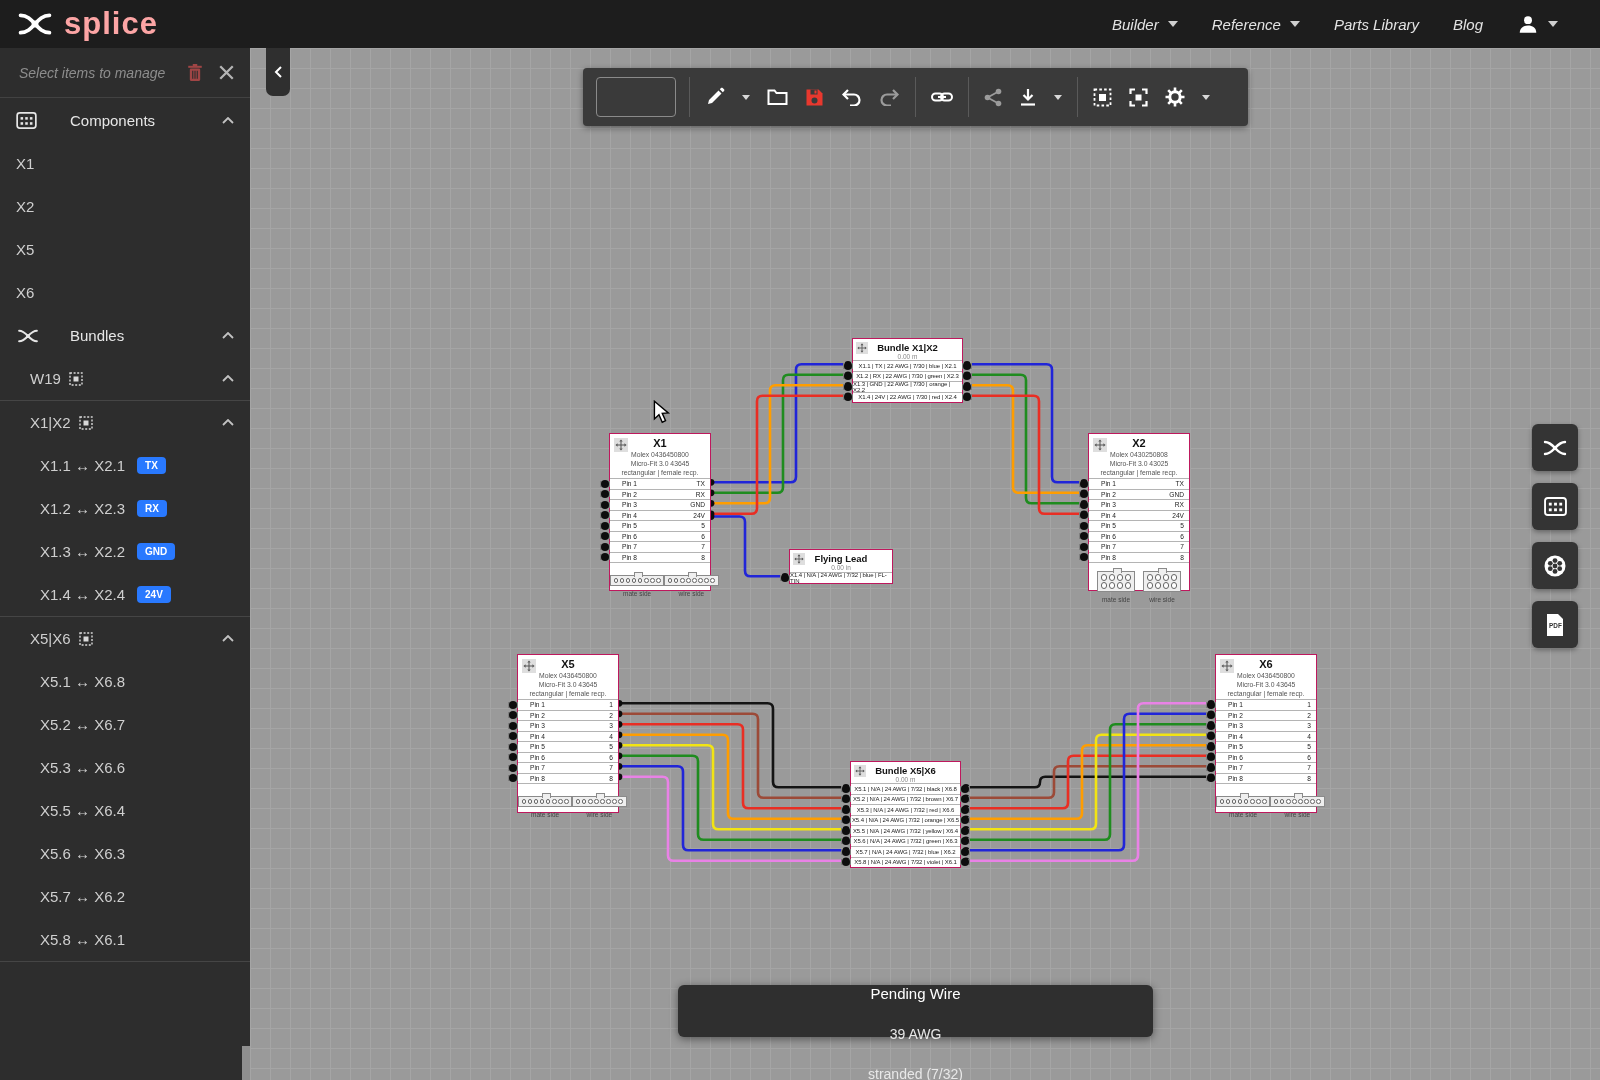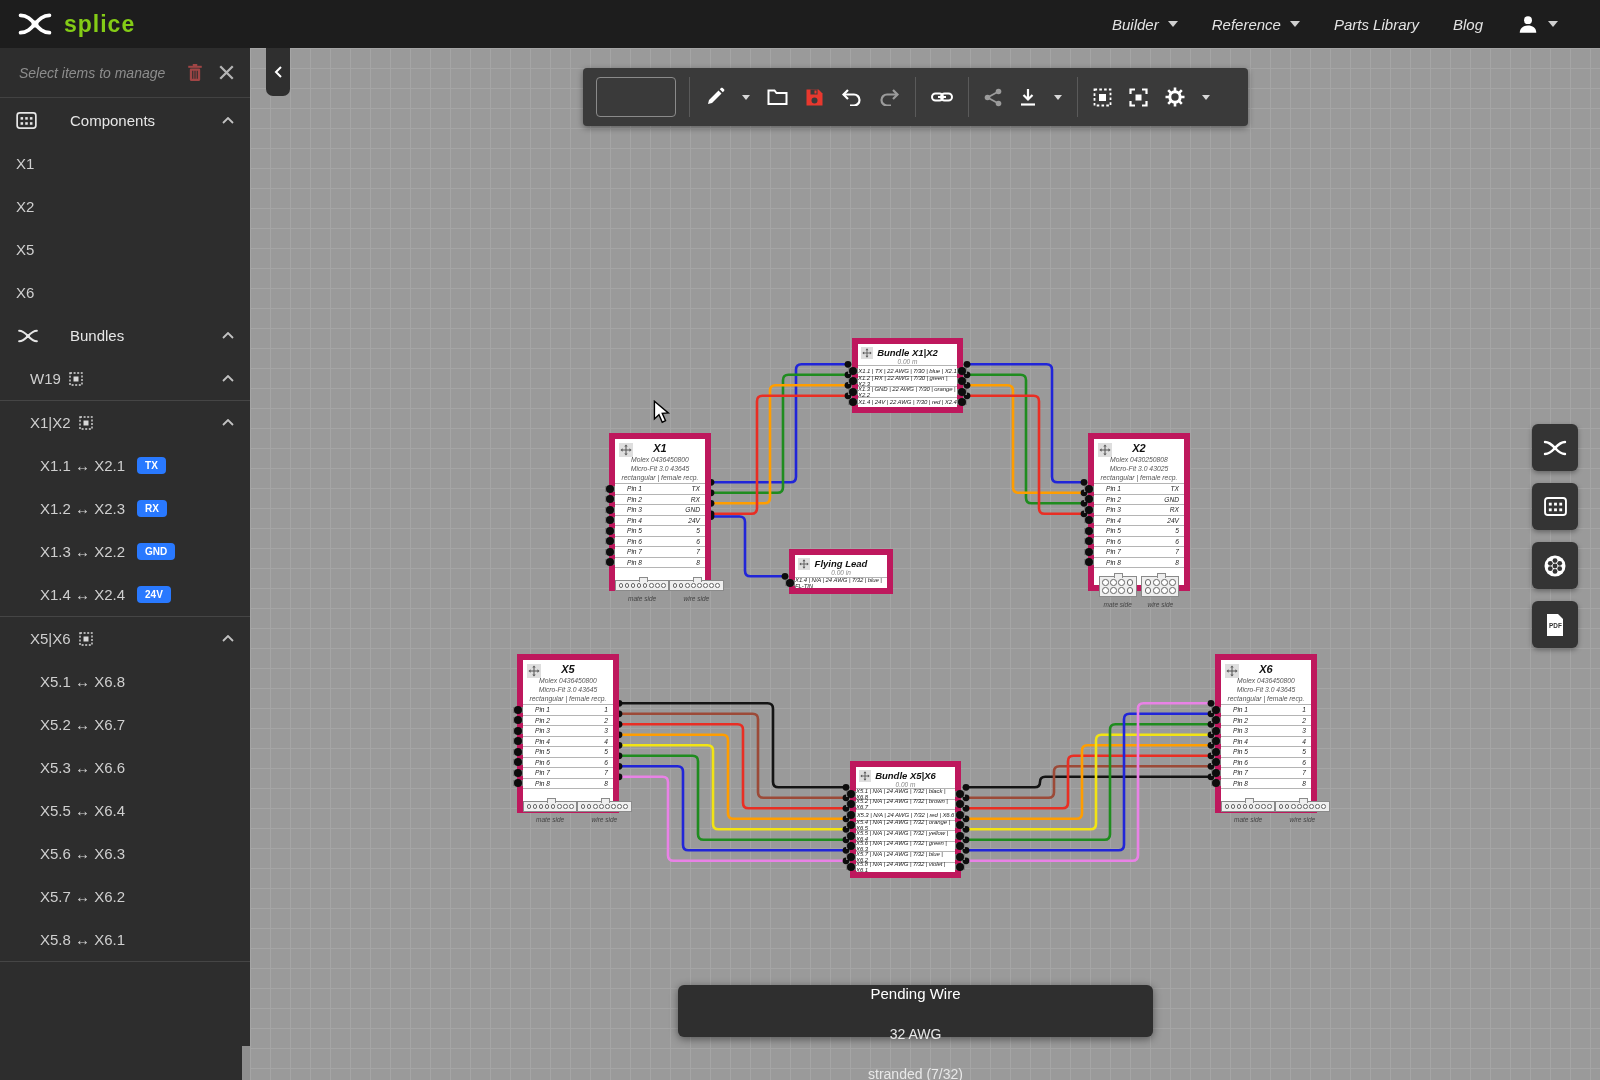--- a/index.html
+++ b/index.html
@@ -4,21 +4,21 @@
 <style>
   * { margin:0; padding:0; box-sizing:border-box; }
   html,body { width:1600px; height:1080px; overflow:hidden; background:#9a9a9a;
     font-family:"Liberation Sans", sans-serif; }
   body { position:relative; }
 
   
   .app-header { position:absolute; left:0; top:0; width:1600px; height:48px; background:#1d1d1d;
     display:flex; align-items:center; justify-content:space-between; z-index:60; }
   .logo-wrap { display:flex; align-items:center; gap:10px; padding-left:16px; }
-  .logo-text { color:#84cc16; font-weight:bold; font-size:23px; letter-spacing:1px; }
+  .logo-text { color:#fca5a5; font-weight:bold; font-size:31px; letter-spacing:1px; }
   .top-nav { display:flex; align-items:center; gap:34px; padding-right:42px; color:#e3e3e3; font-size:15px; }
   .nav-item { display:flex; align-items:center; gap:9px; cursor:pointer;font-style:italic; }
   .caret-down { width:0; height:0; border-left:5px solid transparent; border-right:5px solid transparent;
     border-top:6px solid #cfcfcf; display:inline-block; }
 
   
   .sidebar { position:absolute; left:0; top:48px; width:250px; height:1032px; background:#2d2d2d; z-index:55; }
   .sidebar-top { height:50px; display:flex; align-items:center; border-bottom:1px solid #424242; padding:0 14px 0 19px; }
   .sidebar-hint { color:#8d8d8d; font-style:italic; font-size:14px; flex:1; }
   .icon-btn { background:none; border:none; cursor:pointer; padding:2px; display:flex; align-items:center; }
@@ -71,21 +71,21 @@
   .sb-val { font-size:14px; color:#e8e8e8; }
   .sb-chip { background:var(--chip-blue,#2333ee); color:#fff; font-size:14px; font-weight:normal;
     padding:4px 12px; border-radius:4px; }
   .sb-icons { display:flex; align-items:center; gap:22px; margin-left:auto; }
   .kebab { display:flex; flex-direction:column; gap:3px; }
   .kebab span { width:4px; height:4px; border-radius:50%; background:#fff; }
   .tri-up { width:0; height:0; border-left:7px solid transparent; border-right:7px solid transparent;
     border-bottom:8px solid #fff; }
 
   
-  .dbox { position:absolute; background:#fff; border:6px solid #be185d; z-index:10;font-style:italic; }
+  .dbox { position:absolute; background:#fff; border:1px solid #be185d; z-index:10; }
   .move-handle { position:absolute; left:4px; top:4px; width:14px; height:14px; background:#dedede;
     display:flex; align-items:center; justify-content:center; cursor:move; }
   .conn-head { height:44px; padding-top:3px; }
   .conn-title { text-align:center; font-size:11px; font-weight:bold; color:#111; line-height:13px; }
   .conn-sub { text-align:center; font-size:6.8px; color:#555; line-height:9px; }
   .pin-rows .pin-row { position:relative; height:10.5px; border-top:1px solid #b4b4b4; display:flex;
     justify-content:space-between; align-items:center; padding:0 5px 0 12px; font-size:6.6px; color:#222; }
   .pin-rows { border-bottom:1px solid #b4b4b4; }
   .stub, .stub-l { position:absolute; left:-10px; top:50%; margin-top:-3px; width:10px; height:6px; background:#7f7f7f; }
   .stub-r { position:absolute; right:-10px; top:50%; margin-top:-3px; width:10px; height:6px; background:#7f7f7f; }
@@ -1000,21 +1000,21 @@
   <div class="bundle-row">
     <span class="stub-l"></span>
     <span>X5.8 | N/A | 24 AWG | 7/32 | violet | X6.1</span>
     <span class="stub-r"></span>
   </div>
 </div>
 </div>
 
 <div class="status-bar">
   <span class="sb-title">Pending Wire</span>
-  <span class="sb-val">32 AWG</span>
+  <span class="sb-val">39 AWG</span>
   <span class="sb-val">stranded (7/32)</span>
   <span class="sb-chip">blue</span>
   <span class="sb-icons">
     <button class="icon-btn">
         <span class="kebab">
           <span></span>
           <span></span>
           <span></span>
         </span>
       </button>

